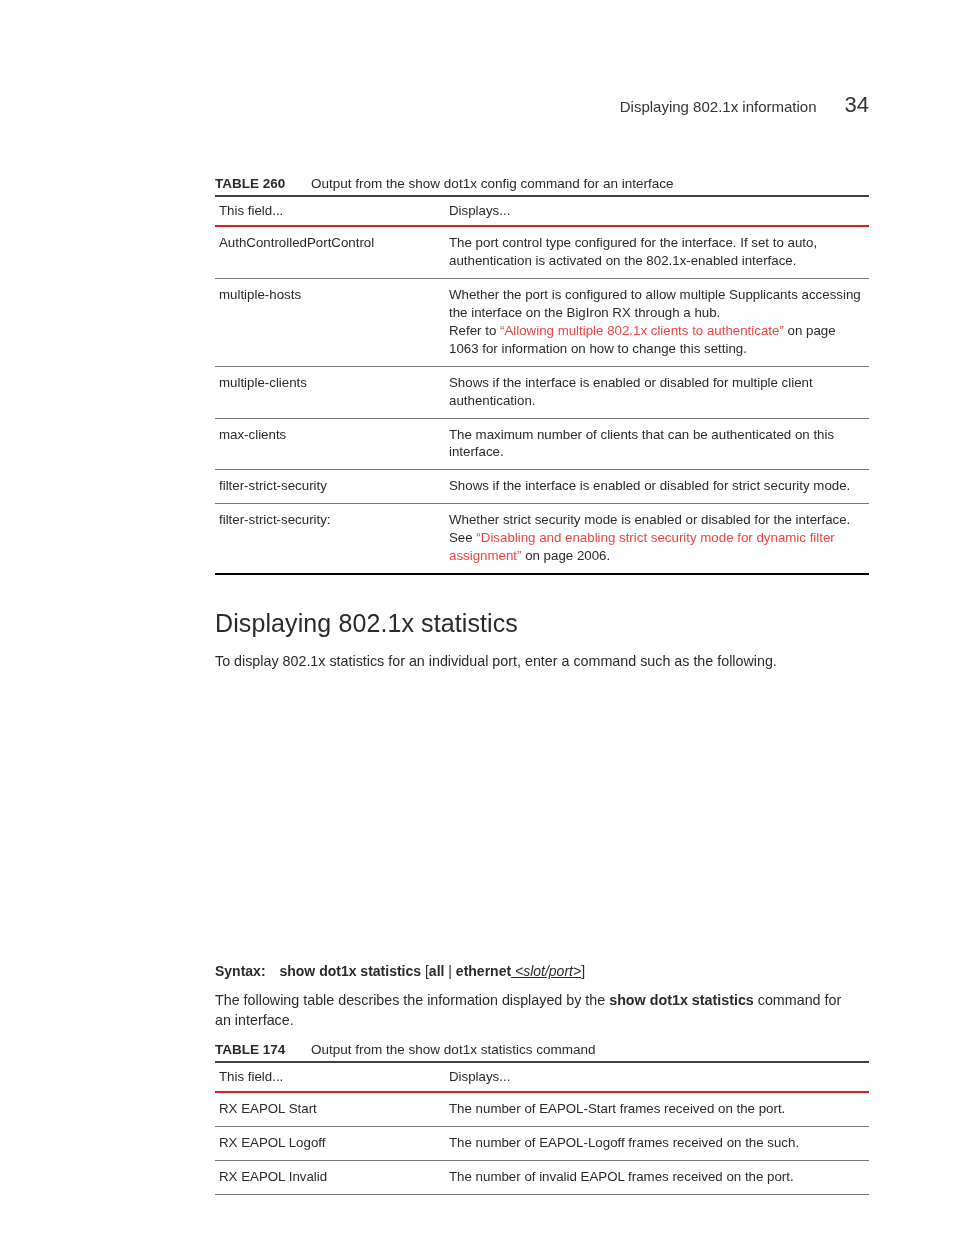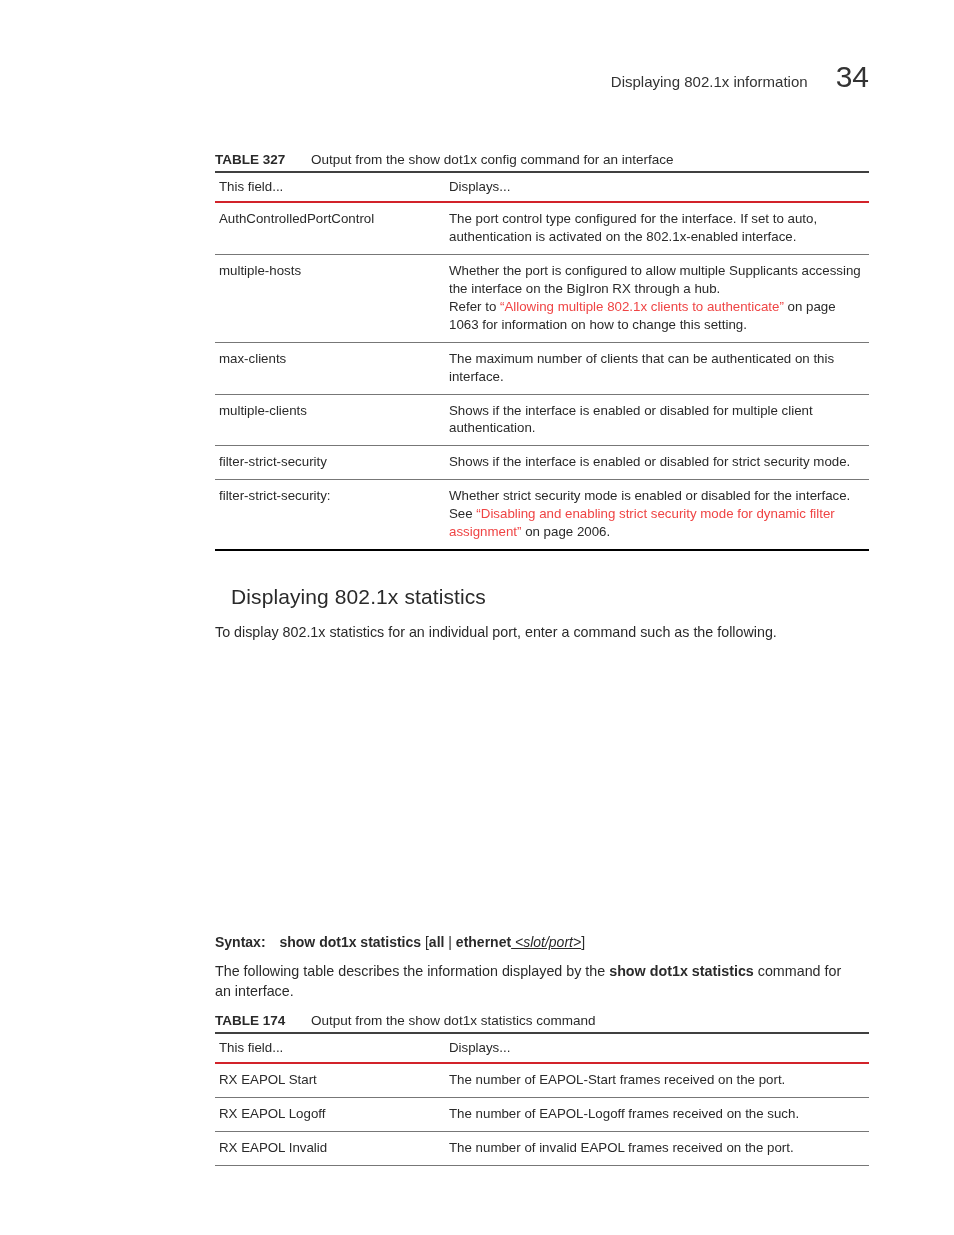--- a/index.html
+++ b/index.html
@@ -6,36 +6,36 @@
     font-family: Arial, Helvetica, sans-serif;
     font-size: 14.5px;
     color: #2a2a2a;
     margin: 0;
     background: #fff;
   }
   .page {
     width: 954px;
     height: 1235px;
     box-sizing: border-box;
-    padding: 60px 85px 50px 85px;
+    padding: 92px 85px 50px 85px;
     position: relative;
   }
   .running-head {
     display: flex;
     justify-content: flex-end;
     align-items: baseline;
     gap: 28px;
     margin-bottom: 58px;
   }
   .running-head .htext {
     font-size: 15px;
     color: #333;
   }
   .running-head .chapnum {
-    font-size: 30px;
+    font-size: 22px;
     font-weight: 400;
     color: #333;
   }
   .block {
     margin-left: 130px;
   }
   .table-caption {
     font-size: 13.5px;
     margin-bottom: 4px;
   }
@@ -65,23 +65,23 @@
     line-height: 1.35;
   }
   table.doc tr.lastrow td {
     border-bottom: 2px solid #000;
   }
   a.xref {
     color: #ef4444;
     text-decoration: none;
   }
   h2.section {
-    font-size: 21px;
+    font-size: 25px;
     font-weight: 400;
-    margin: 34px 0 14px 16px;
+    margin: 34px 0 14px 0;
     letter-spacing: 0.1px;
   }
   p.body {
     font-size: 14.3px;
     line-height: 1.35;
     margin: 0 12px 12px 0;
   }
   .syntax {
     font-size: 14px;
     margin: 0 0 12px 0;
@@ -98,21 +98,21 @@
 <div class="page">
 
   <div class="running-head">
     <span class="htext">Displaying 802.1x information</span>
     <span class="chapnum">34</span>
   </div>
 
   <div class="block">
 
     <div class="table-caption">
-      <span class="tlabel">TABLE 327</span>
+      <span class="tlabel">TABLE 260</span>
       <span class="tsub1">Output from the </span><span class="tsub2">show dot1x config command</span><span class="tsub3"> for an interface</span>
     </div>
 
     <table class="doc">
       <colgroup>
           <col class="col1">
           <col>
         </colgroup>
       <thead>
         <tr>
@@ -126,26 +126,26 @@
           <td>The port control type configured for the interface.  If set to auto, authentication is activated on the 802.1x-enabled interface.</td>
         </tr>
         <tr>
           <td>multiple-hosts</td>
           <td>
             <span>Whether the port is configured to allow multiple Supplicants accessing the interface on the BigIron RX through a hub.</span><br>
             <span>Refer to </span><a class="xref" href="#">“Allowing multiple 802.1x clients to authenticate”</a><span> on page 1063 for information on how to change this setting.</span>
           </td>
         </tr>
         <tr>
+          <td>multiple-clients</td>
+          <td>Shows if the interface is enabled or disabled for multiple client authentication.</td>
+        </tr>
+        <tr>
           <td>max-clients</td>
           <td>The maximum number of clients that can be authenticated on this interface.</td>
-        </tr>
-        <tr>
-          <td>multiple-clients</td>
-          <td>Shows if the interface is enabled or disabled for multiple client authentication.</td>
         </tr>
         <tr>
           <td>filter-strict-security</td>
           <td>Shows if the interface is enabled or disabled for strict security mode.</td>
         </tr>
         <tr class="lastrow">
           <td>filter-strict-security:</td>
           <td>
             <span>Whether strict security mode is enabled or disabled for the interface. See </span><a class="xref" href="#">“Disabling and enabling strict security mode for dynamic filter assignment”</a><span> on page 2006.</span>
           </td>

